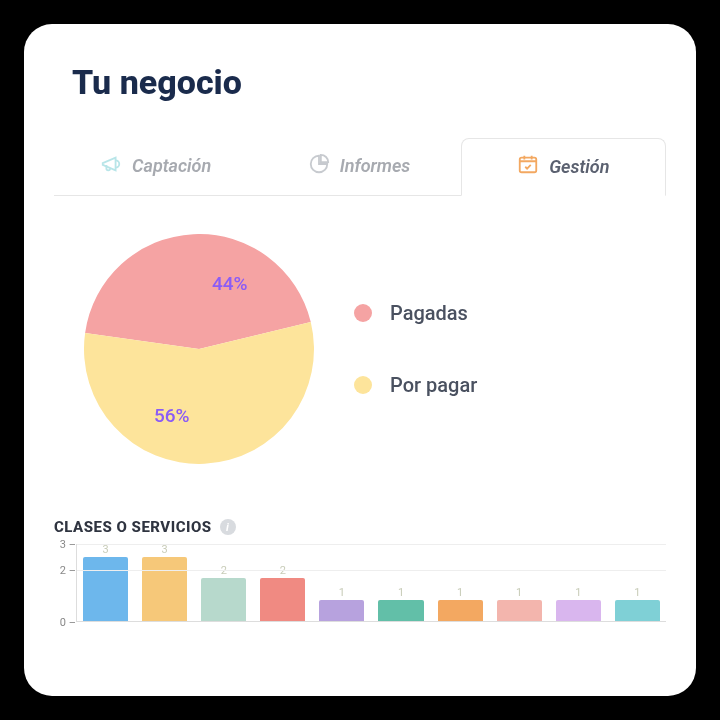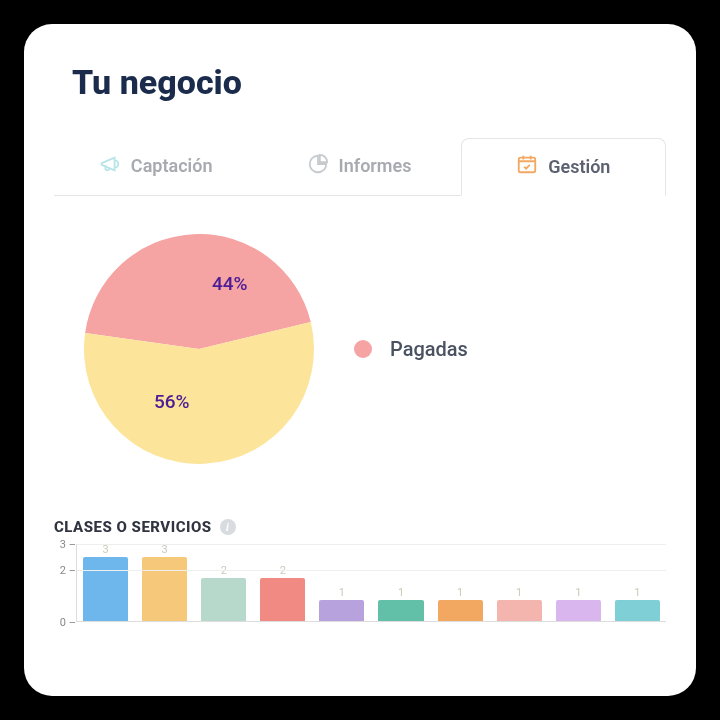--- a/index.html
+++ b/index.html
@@ -36,20 +36,21 @@
     display: flex;
     align-items: center;
     justify-content: center;
     gap: 10px;
     padding: 14px 0 16px;
     font-size: 18px;
     font-weight: 600;
     color: #a7aab0;
     cursor: pointer;
     position: relative;
+    font-style: italic;
   }
   .tab.active {
     color: #5b6170;
     background: #fff;
     border: 1px solid #e6e6e6;
     border-bottom: 1px solid #fff;
     border-radius: 8px 8px 0 0;
     margin-bottom: -1px;
   }
   .tab svg { width: 22px; height: 22px; }
@@ -64,21 +65,21 @@
   }
   .pie-wrap {
     position: relative;
     width: 230px;
     height: 230px;
   }
   .pie-label {
     position: absolute;
     font-size: 19px;
     font-weight: 500;
-    color: #4c1d95;
+    color: #8b5cf6;
   }
   .legend { display: flex; flex-direction: column; gap: 48px; }
   .legend-item { display: flex; align-items: center; gap: 18px; font-size: 20px; color: #4a5160; font-weight: 500; text-align: right; }
   .dot { width: 18px; height: 18px; border-radius: 50%; }
 
   
   .section-head {
     display: flex;
     align-items: center;
     gap: 8px;
@@ -186,26 +187,30 @@
     </div>
   </div>
 
   <div class="pie-row">
     <div class="pie-wrap">
       <svg id="pie-svg" viewBox="0 0 100 100" width="230" height="230">
           <path d="M 50 50 L 0.4865965629214841 43.04134495199671 A 50 50 0 0 1 98.5980500289273 38.24289434487051 Z" fill="#f5a3a3"></path>
           <path d="M 50 50 L 98.5980500289273 38.24289434487051 A 50 50 0 1 1 0.4865965629214841 43.04134495199672 Z" fill="#fde49b"></path>
         </svg>
       <span class="pie-label" style="left:128px; top:38px;">44%</span>
-      <span class="pie-label" style="left:70px; top:156px;">56%</span>
+      <span class="pie-label" style="left:70px; top:170px;">56%</span>
     </div>
     <div class="legend">
       <div class="legend-item">
         <span class="dot" style="background:#f5a3a3"></span>
         <span>Pagadas</span>
+      </div>
+      <div class="legend-item">
+        <span class="dot" style="background:#fde49b"></span>
+        <span>Por pagar</span>
       </div>
     </div>
   </div>
 
   <div class="section-head">
     <span>CLASES O SERVICIOS</span>
     <span class="info-icon">i</span>
   </div>
 
   <div class="bar-chart">

